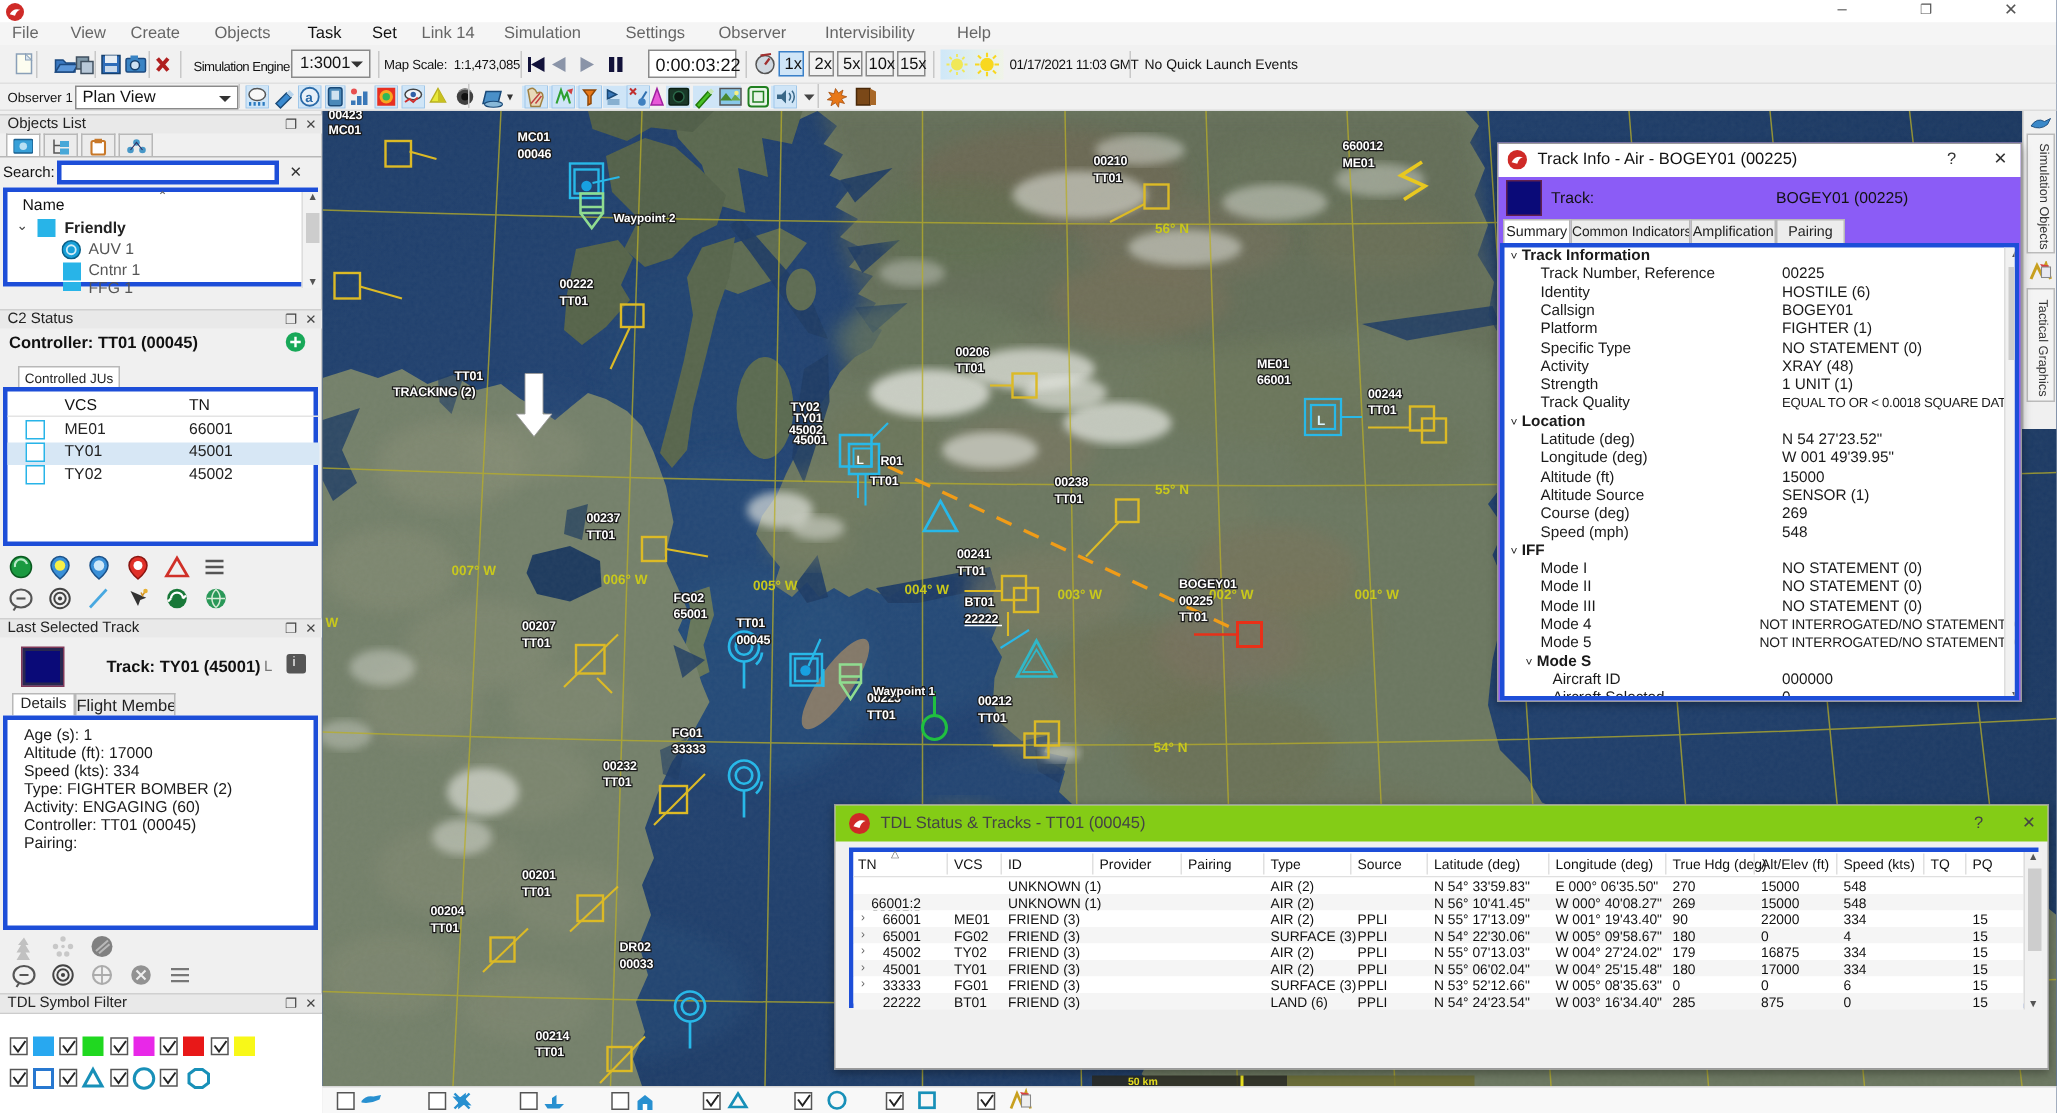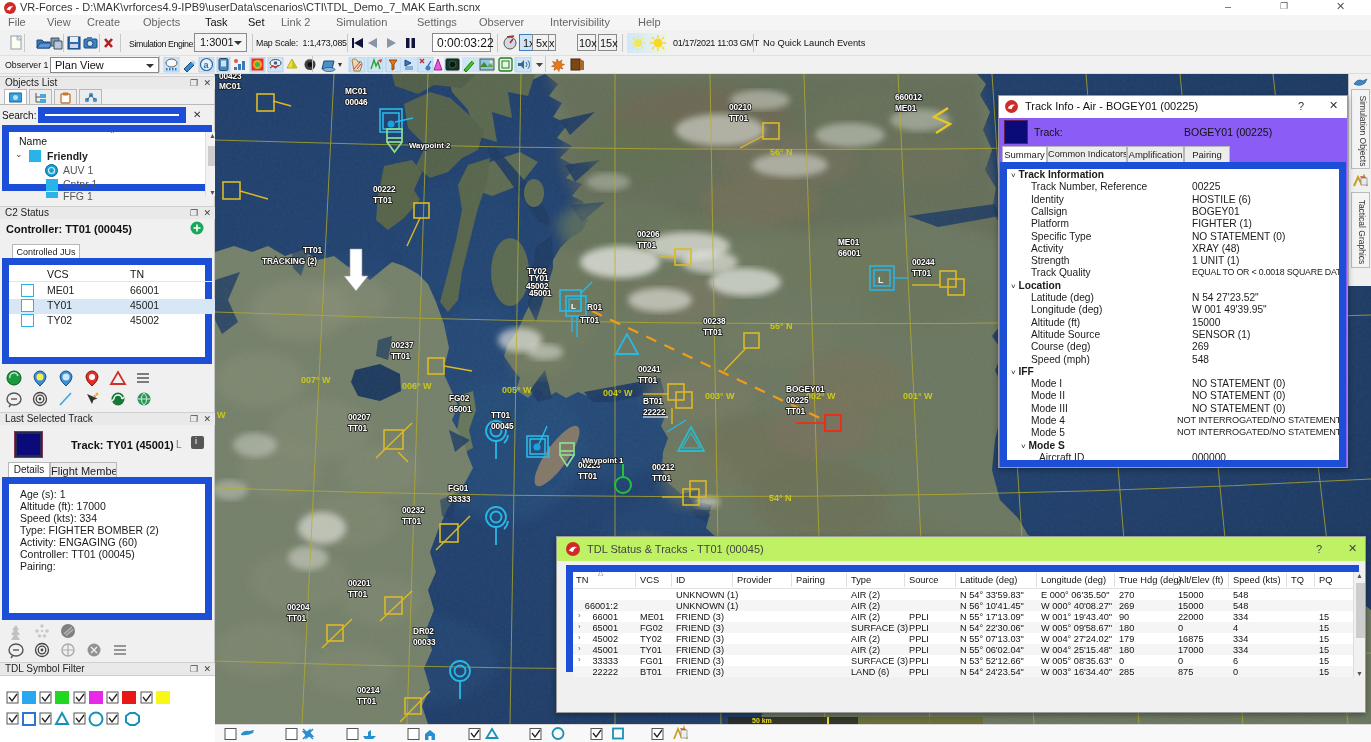--- a/index.html
+++ b/index.html
@@ -8,48 +8,47 @@
 .menu{top:15px;height:15px;width:1371px;background:#f5f5f5;font-size:11px;color:#666;}
 .menu span{position:absolute;top:1px;}
 .tb1{top:30px;height:26px;width:1371px;background:#f1f1f1;border-bottom:1px solid #e0e0e0;}
 .tb2{top:56px;height:18px;width:1371px;background:#f1f1f1;border-bottom:1px solid #dcdcdc;}
 .sep{position:absolute;top:4px;width:1px;height:18px;background:#c8c8c8;}
 .combo{position:absolute;background:#fff;border:1px solid #8a8a8a;font-size:11px;color:#111;}
 .carr{position:absolute;right:4px;top:40%;width:0;height:0;border-left:4px solid transparent;border-right:4px solid transparent;border-top:4px solid #333;}
 .pnlh{position:absolute;left:0;width:215px;height:13px;background:#e9e9e9;border-top:1px solid #d0d0d0;font-size:10px;color:#222;padding-left:5px;}
 .pnlh .fl{position:absolute;right:17px;top:1px;font-size:9px;color:#444;}
 .pnlh .cl{position:absolute;right:4px;top:1px;font-size:9px;color:#444;}
-.wbox{position:absolute;background:#fff;border:7px solid #1d4ed8;}
+.wbox{position:absolute;background:#fff;border:3px solid #1d4ed8;}
 .tab{position:absolute;border:1px solid #b8b8b8;border-bottom:none;background:#ececec;font-size:10px;color:#222;text-align:center;white-space:nowrap;overflow:hidden;}
 .tab.on{background:#fff;}
 .mlbl{font-family:"Liberation Mono",monospace;font-weight:bold;font-size:8.3px;fill:#fff;stroke:#1a1a1a;stroke-width:1.7px;paint-order:stroke;letter-spacing:-0.1px;}
 .row{position:absolute;font-size:10.5px;color:#1a1a1a;white-space:nowrap;}
 #tirows .row{font-size:10.2px;}
 </style></head>
 <body>
 
 <div class="abs ttl">
 <svg class="abs" style="left:4px;top:2px" width="12" height="12" viewBox="0 0 12 12">
       <circle cx="6" cy="6" r="6" fill="#cf2a27"></circle>
       <path d="M2.5 7.5 Q5 3 9.5 4.5 Q7 5 6 8.5 Z" fill="#fff"></path>
     </svg>
-<span class="abs" style="left:20px;top:1px">VR-Forces - D:\MAK\vrforces4.9-IPB9\userData\scenarios\CTI\TDL_Demo_7_MAK Earth.scnx</span>
 <span class="abs" style="left:1225px;top:0px;color:#555">–</span>
 <span class="abs" style="left:1280px;top:1px;color:#555;font-size:9px">❐</span>
 <span class="abs" style="left:1336px;top:0px;color:#555">✕</span>
 </div>
 
 <div class="abs menu">
 <span style="left:8px">File</span>
     <span style="left:47px">View</span>
     <span style="left:87px">Create</span>
     <span style="left:143px">Objects</span>
 <span style="left:205px;color:#111">Task</span>
     <span style="left:248px;color:#111">Set</span>
-    <span style="left:281px">Link 2</span>
+    <span style="left:281px">Link 14</span>
 <span style="left:336px">Simulation</span>
     <span style="left:417px">Settings</span>
     <span style="left:479px">Observer</span>
 <span style="left:550px">Intervisibility</span>
     <span style="left:638px">Help</span>
 </div>
 
 <div class="abs tb1" id="tb1">
 <svg class="abs" style="left:10px;top:5px" width="110" height="16" viewBox="0 0 110 16">
 <rect x="1" y="1" width="10" height="13" fill="#fdfdf0" stroke="#8aa0b8"></rect>
@@ -94,21 +93,21 @@
 <svg class="abs" style="left:503px;top:5px" width="15" height="15" viewBox="0 0 15 15">
       <circle cx="7" cy="8" r="6" fill="#d0d8e0" stroke="#555"></circle>
       <path d="M7 8 L10 4 M4 2 L11 1" stroke="#a03030" stroke-width="1.5"></path>
     </svg>
 <div class="combo" style="left:519px;top:4px;width:17px;height:17px;border-color:#3a80c8;background:#cfe5f7;text-align:center">
       <span style="position:absolute;left:3px;top:2px">1x</span>
     </div>
 <div class="combo" style="left:539px;top:4px;width:17px;height:17px;background:#f2f2f2;text-align:center">
       <span style="position:absolute;left:3px;top:2px">2x</span>
     </div>
-<div class="combo" style="left:532px;top:4px;width:17px;height:17px;background:#f2f2f2;text-align:center">
+<div class="combo" style="left:558px;top:4px;width:17px;height:17px;background:#f2f2f2;text-align:center">
       <span style="position:absolute;left:3px;top:2px">5x</span>
     </div>
 <div class="combo" style="left:577px;top:4px;width:19px;height:17px;background:#f2f2f2;text-align:center">
       <span style="position:absolute;left:1px;top:2px">10x</span>
     </div>
 <div class="combo" style="left:598px;top:4px;width:19px;height:17px;background:#f2f2f2;text-align:center">
       <span style="position:absolute;left:1px;top:2px">15x</span>
     </div>
 <div class="sep" style="left:622px"></div>
 <div class="abs" style="left:627px;top:3px;width:42px;height:20px;background:linear-gradient(90deg,#cfe8f8,#f0f4e8)"></div>
@@ -829,21 +828,21 @@
 </div>
 <div class="abs" style="left:333px;top:0;width:13px;height:303px;background:#f1f1f1;border-left:1px solid #ddd">
  <span style="position:absolute;top:1px;left:3px;font-size:7px;color:#555">▲</span>
  <div style="position:absolute;top:13px;left:2px;width:9px;height:62px;background:#cdcdcd"></div>
  <span style="position:absolute;bottom:1px;left:3px;font-size:7px;color:#555">▼</span>
 </div>
 </div>
 </div>
 
 <div class="abs" id="tdl" style="left:556px;top:536px;width:810px;height:177px;background:#f0f0f0;border:1px solid #9a9a9a;box-shadow:0 2px 6px rgba(0,0,0,.35)">
-<div class="abs" style="left:0;top:0;width:808px;height:24px;background:#bef264">
+<div class="abs" style="left:0;top:0;width:808px;height:24px;background:#84cc16">
  <svg class="abs" style="left:9px;top:5px" width="14" height="14" viewBox="0 0 12 12">
         <circle cx="6" cy="6" r="6" fill="#cf2a27"></circle>
         <path d="M2.5 7.5 Q5 3 9.5 4.5 Q7 5 6 8.5 Z" fill="#fff"></path>
       </svg>
  <span class="abs" style="left:30px;top:6px;font-size:11px;color:#444">TDL Status &amp; Tracks - TT01 (00045)</span>
  <span class="abs" style="left:759px;top:6px;font-size:11px;color:#444">?</span>
  <span class="abs" style="left:791px;top:5px;font-size:11px;color:#444">✕</span>
 </div>
 <div class="wbox" style="left:9px;top:28px;width:793px;height:107px">
  <div id="tdlhead" class="abs" style="left:0;top:0;width:780px;height:17px;background:#fff;border-bottom:1px solid #e0e0e0">

